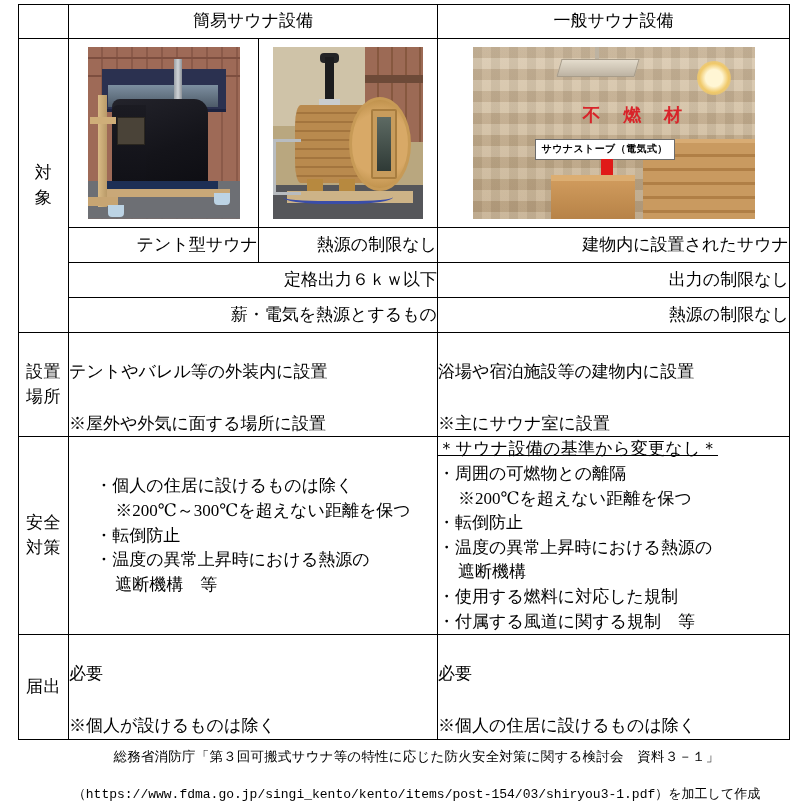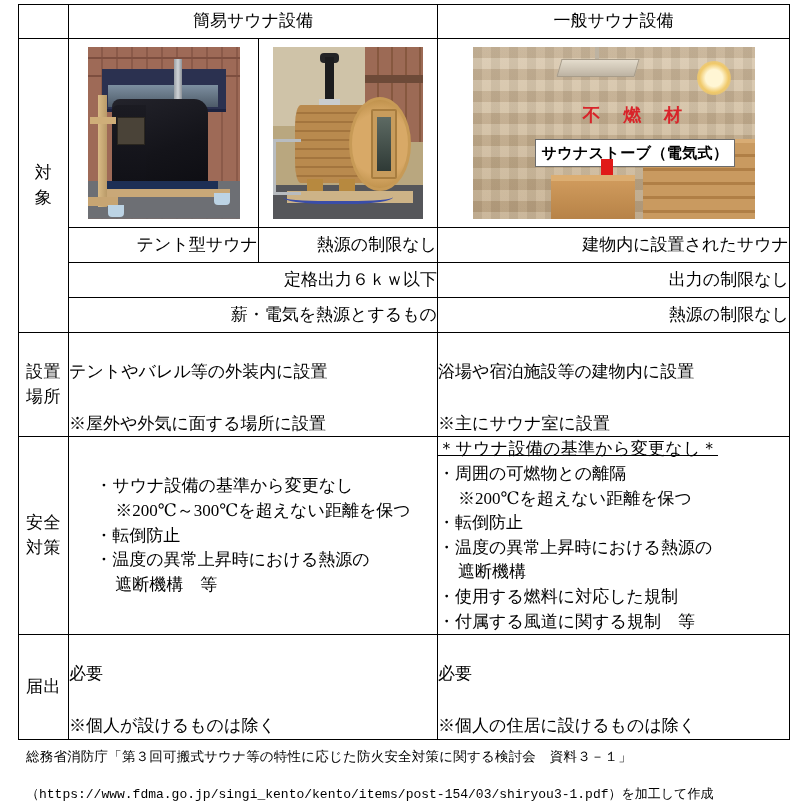--- a/index.html
+++ b/index.html
@@ -263,21 +263,21 @@
     position: absolute; left: 96px; top: 56px;
     color: #d8242a; font-weight: bold; font-size: 18px;
     letter-spacing: 6px;
     font-family: Liberation Mono, monospace;
     margin-left: 14px;
   }
   .photo-room .whitebox {
     position: absolute; left: 62px; top: 92px;
     background: #ffffff; border: 1px solid #6c6c6c;
     padding: 2px 6px;
-    font-size: 15px; font-weight: bold;
+    font-size: 10px; font-weight: bold;
     font-family: "Liberation Sans", sans-serif;
     white-space: nowrap;
     letter-spacing: 0.4px;
   }
   .photo-room .arrowstem {
     position: absolute; left: 128px; top: 112px; width: 12px; height: 22px;
     background: #e01a18;
   }
   .photo-room .arrowhead {
     position: absolute; left: 120px; top: 131px;
@@ -296,21 +296,21 @@
     background: repeating-linear-gradient(180deg,#c99a60 0 11px,#b07f46 11px 14px);
   }
   .photo-room .benchback {
     position: absolute; right: 0; top: 92px; width: 112px; height: 10px;
     background: #d8ac74;
   }
 
   
   .source {
     margin: 8px 0 0 0;
-    text-align: left;
+    text-align: center;
     font-size: 13.5px;
     font-family: "Liberation Sans", sans-serif;
     letter-spacing: 0.2px;
     padding-left: 26px;
   }
   .source2 {
     margin-top: 19px;
     font-family: "Liberation Mono", "DejaVu Sans Mono", monospace;
     font-size: 13px;
     letter-spacing: 0px;
@@ -435,21 +435,21 @@
         </td>
       </tr>
 
       <tr>
         <td class="rowlabel">
           <span>安全</span>
           <span>対策</span>
         </td>
         <td class="safety left" colspan="2">
           <div class="inner">
-            <span class="ln">・サウナ設備の基準から変更なし</span>
+            <span class="ln">・個人の住居に設けるものは除く</span>
             <span class="ln ind">※200℃～300℃を超えない距離を保つ</span>
             <span class="ln">・転倒防止</span>
             <span class="ln">・温度の異常上昇時における熱源の</span>
             <span class="ln ind">遮断機構　等</span>
           </div>
         </td>
         <td class="safety">
           <span class="ln hd">＊サウナ設備の基準から変更なし＊</span>
           <span class="ln">・周囲の可燃物との離隔</span>
           <span class="ln ind">※200℃を超えない距離を保つ</span>

